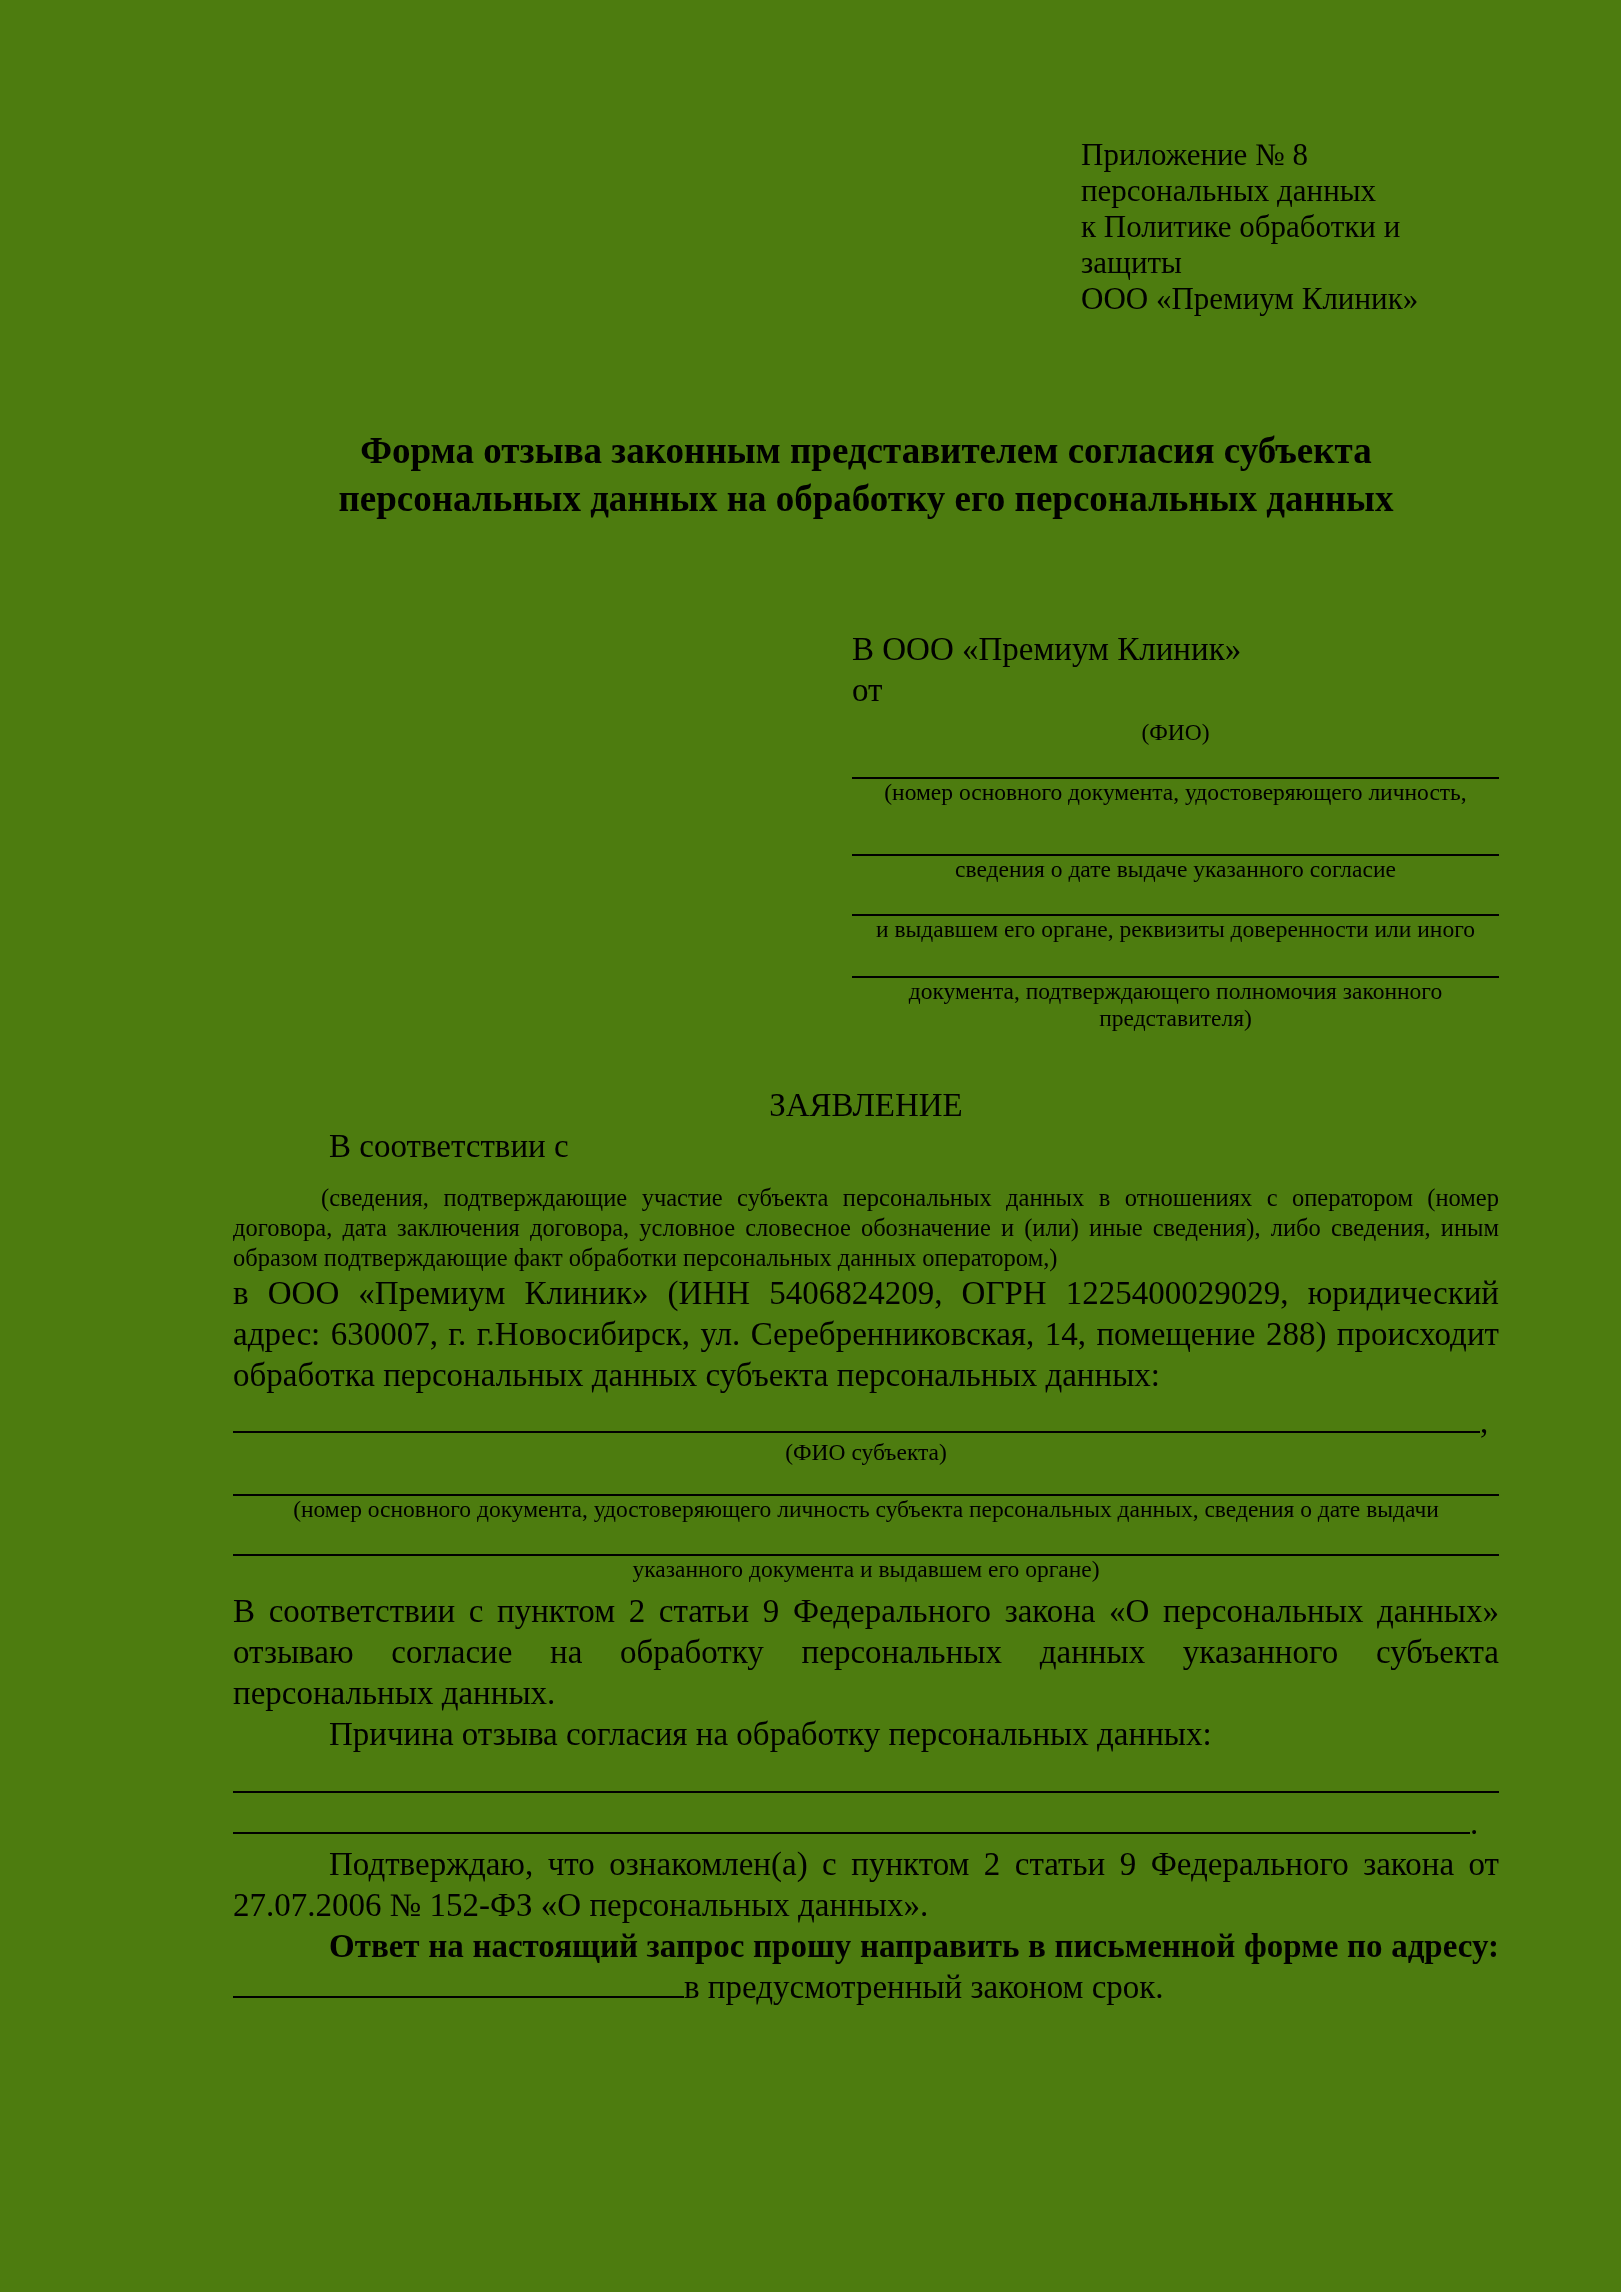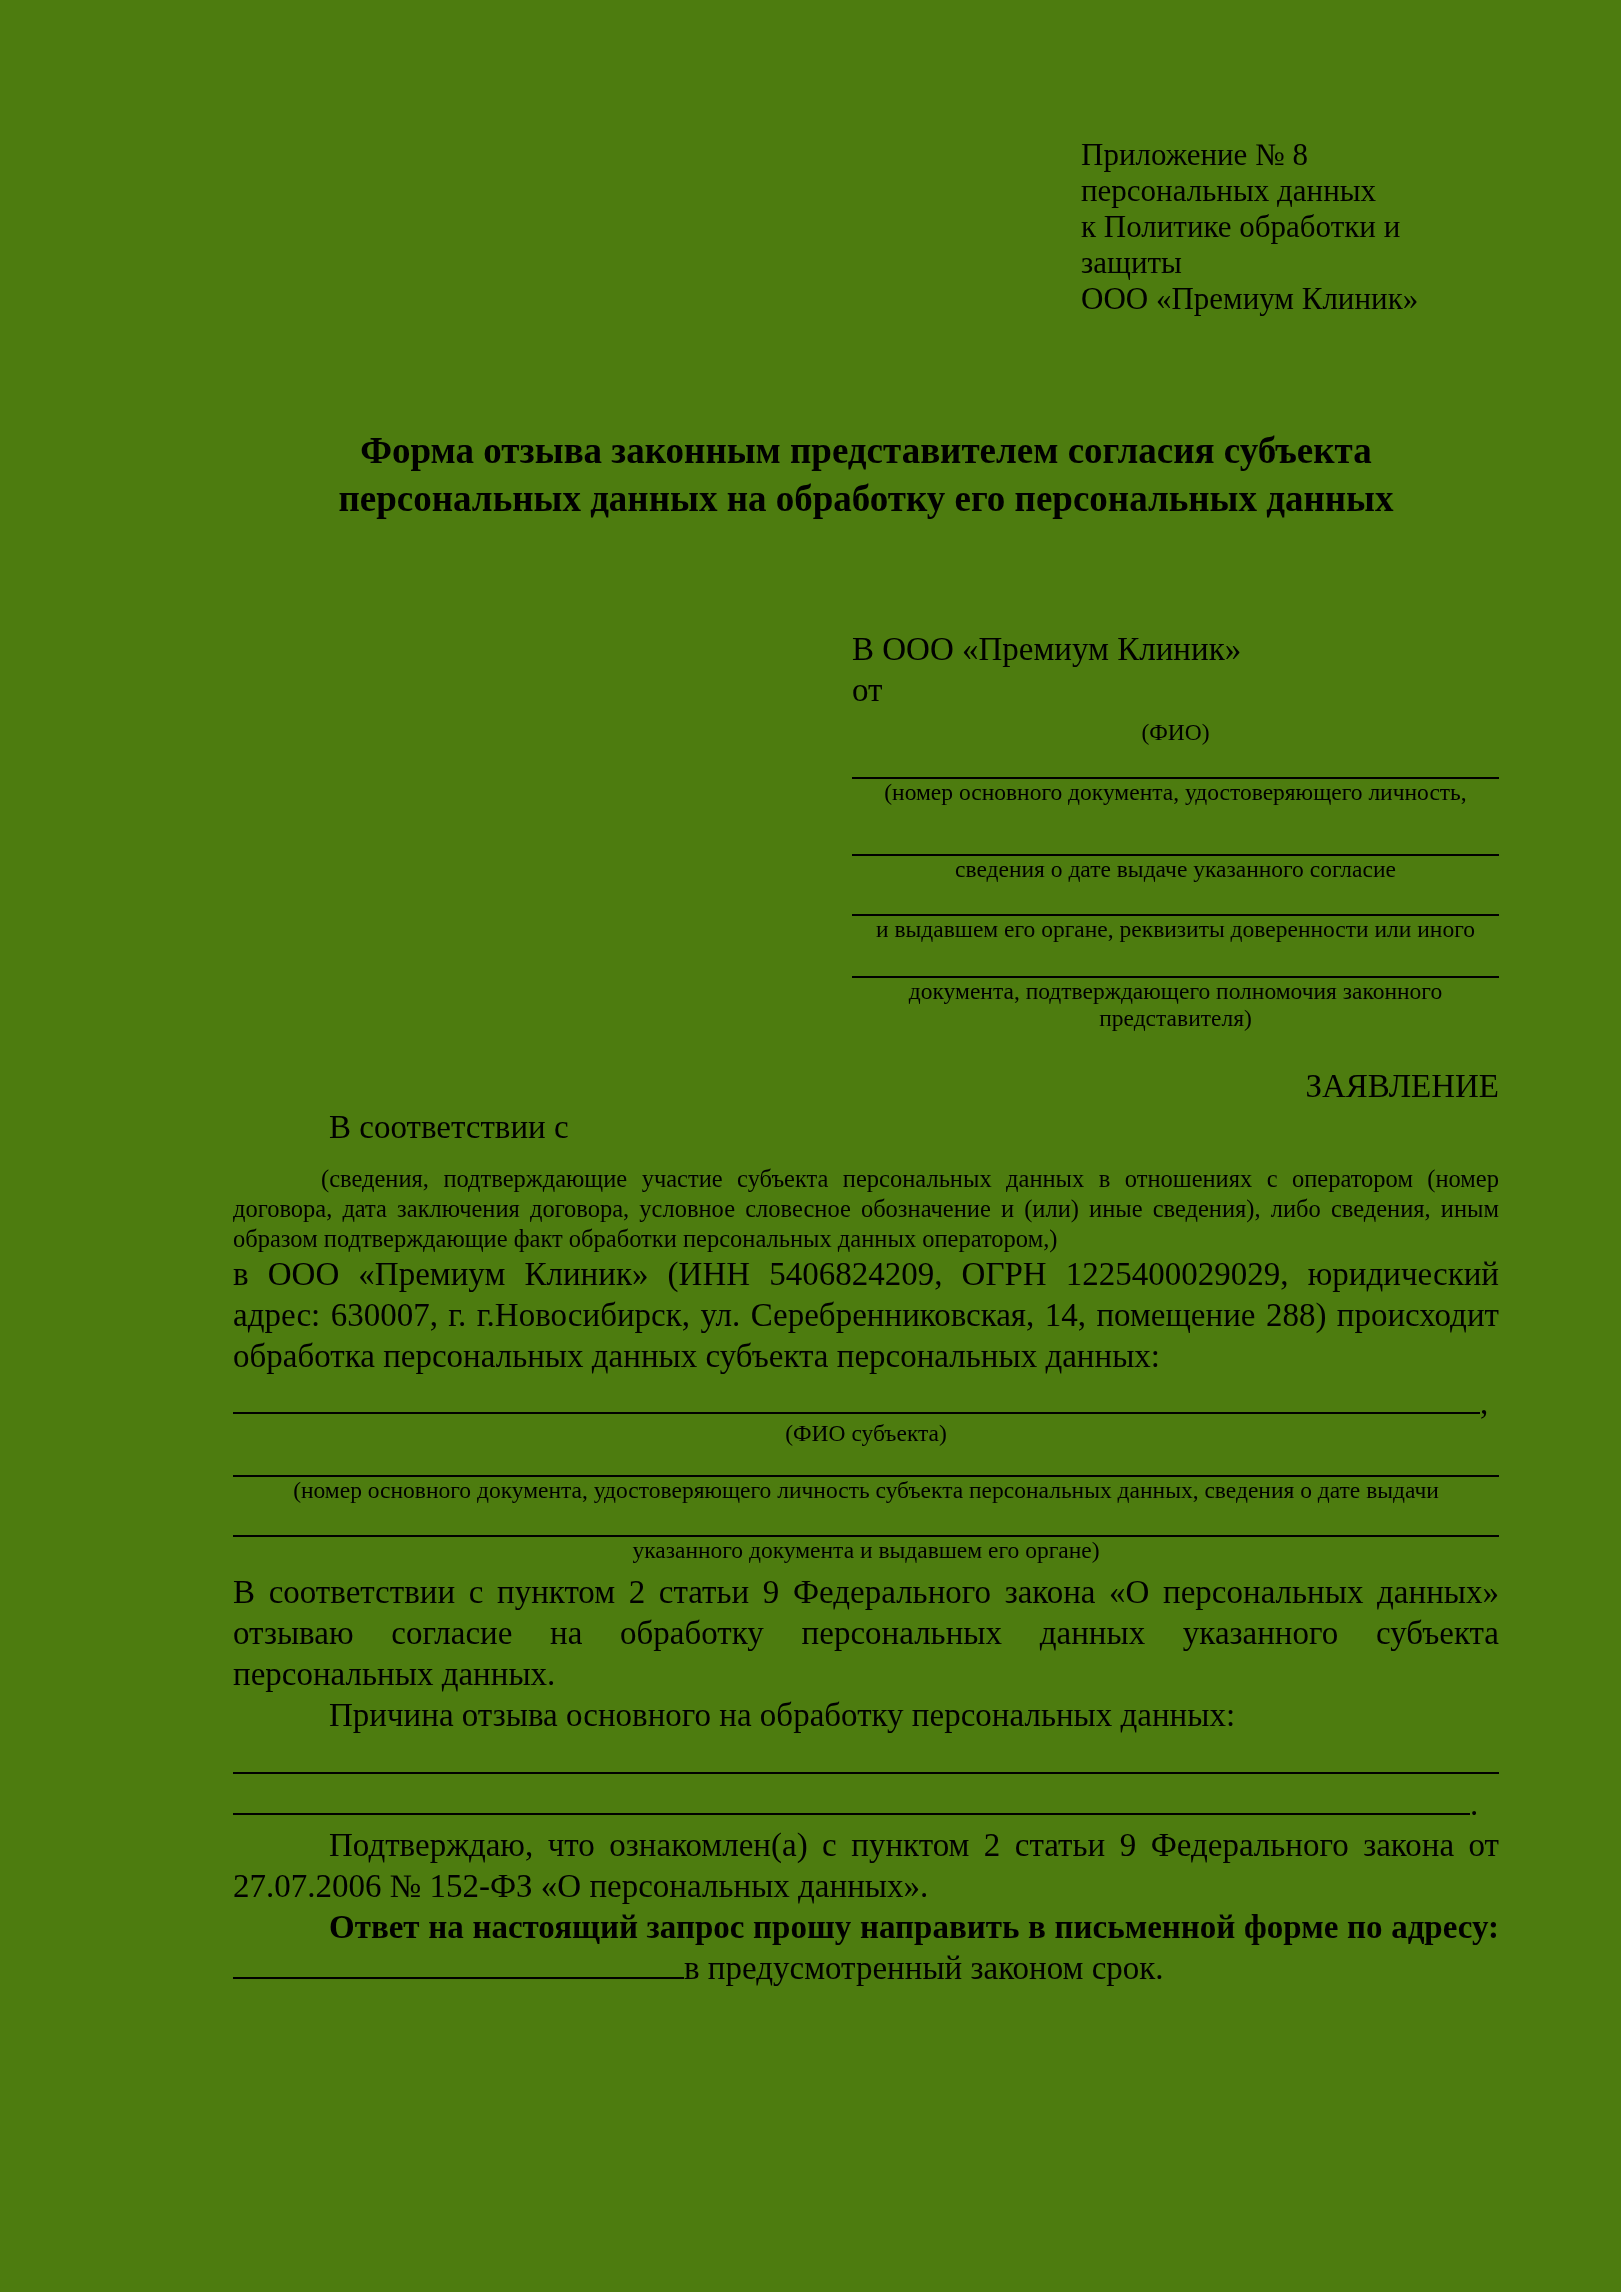--- a/index.html
+++ b/index.html
@@ -18,21 +18,21 @@
   .form-title { margin-top:110px; text-align:center; font-weight:bold; font-size:37px; line-height:48px; }
   .addr { margin-left:619px; width:647px; }
   .addr-to { margin-top:106px; font-size:33px; line-height:41px; }
   .flex-row { display:flex;flex-direction:column; }
   .fill-rule { flex:1 1 auto; height:0; border-bottom:2px solid #000; align-self:flex-end; margin-bottom:5.9px; }
   .label-gap { margin-right:7.8px; }
   .caption { font-size:23.5px; line-height:27.4px; text-align:center; }
   .frule { height:0; border-bottom:2px solid #000; }
   .mt32 { margin-top:31px; } .mt48 { margin-top:47px; } .mt33 { margin-top:32px; }
   .mt28 { margin-top:27.4px; } .mt8 { margin-top:7.8px; }
-  .statement-heading { margin-top:34px; text-align:right; font-size:33px; line-height:41px; }
+  .statement-heading { margin-top:53px; text-align:center; font-size:33px; line-height:41px; }
   .intro-row { padding-left:96px; }
   .fine { margin-top:7.8px; font-size:24.5px; line-height:30px; text-align:justify; text-indent:88px; }
   .just { text-align:justify; }
   .indent { text-indent:96px; }
   .rule-inline { display:inline-block; height:0; border-bottom:2px solid #000; }
   .subject-line { margin-top:9.8px; font-size:33px; line-height:33px; }
   .full-rule { margin-top:28px; height:0; border-bottom:2px solid #000; }
   .period-line { margin-top:9.8px; font-size:33px; line-height:41px; }
   .response-first { text-align:justify; text-align-last:justify;font-weight:bold; }
   .footer-row { margin-top:59px; display:flex; justify-content:space-between; align-items:baseline; font-size:33px; line-height:41px; }
@@ -93,21 +93,21 @@
 
   <div class="frule mt28"></div>
   <div class="caption">(номер основного документа, удостоверяющего личность субъекта персональных данных, сведения о дате выдачи</div>
 
   <div class="frule mt32"></div>
   <div class="caption">указанного документа и выдавшем его органе)</div>
 
   <div class="body-text just mt8">В соответствии с пунктом 2 статьи 9 Федерального закона «О персональных данных» отзываю согласие на обработку персональных данных указанного субъекта персональных данных.</div>
 
   <div class="flex-row body-text intro-row">
-    <span class="label-gap">Причина отзыва основного на обработку персональных данных:</span>
+    <span class="label-gap">Причина отзыва согласия на обработку персональных данных:</span>
     <span class="fill-rule"></span>
   </div>
 
   <div class="full-rule"></div>
   <div class="period-line">
     <span class="rule-inline" style="width:1237px;"></span><span>.</span>
   </div>
 
   <div class="body-text just indent">Подтверждаю, что ознакомлен(а) с пунктом 2 статьи 9 Федерального закона от 27.07.2006 № 152-ФЗ «О персональных данных».</div>
 

